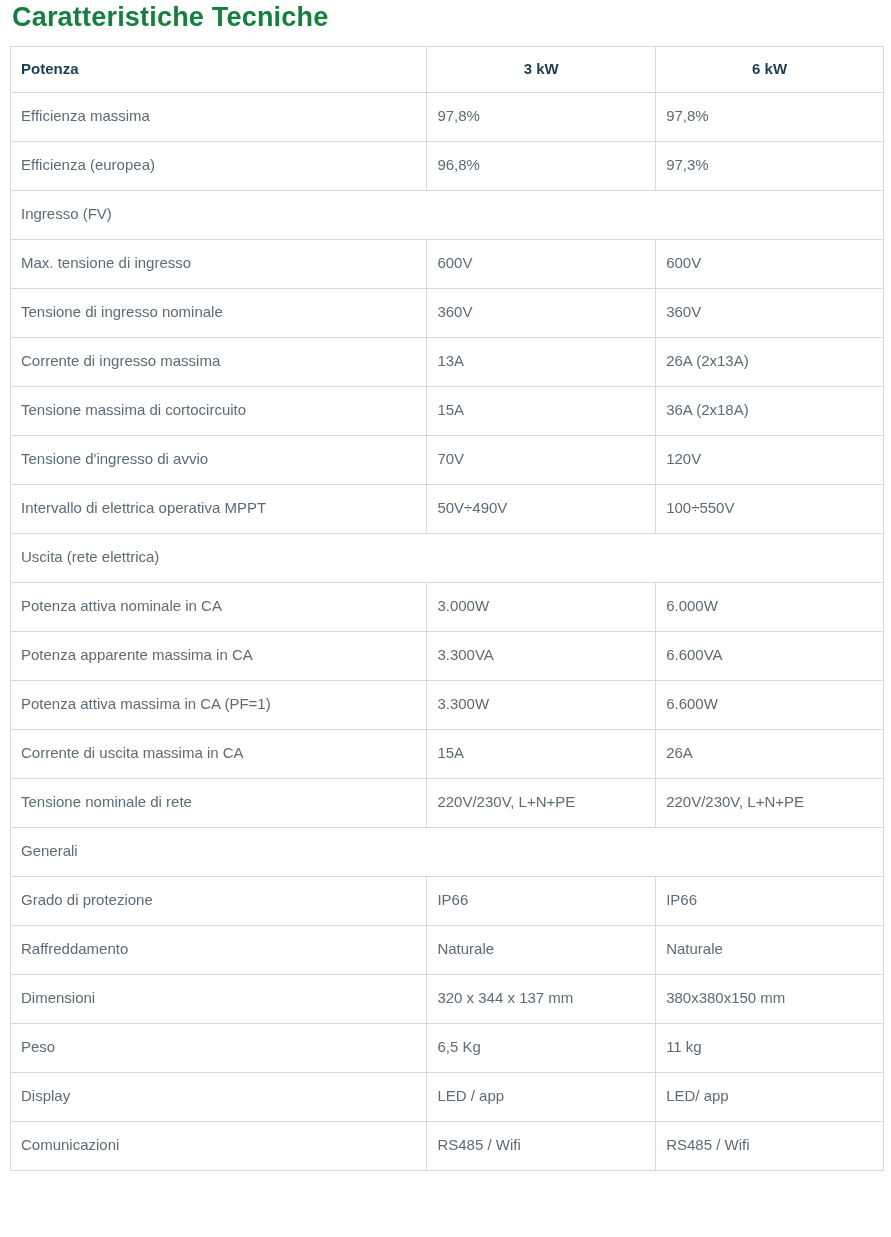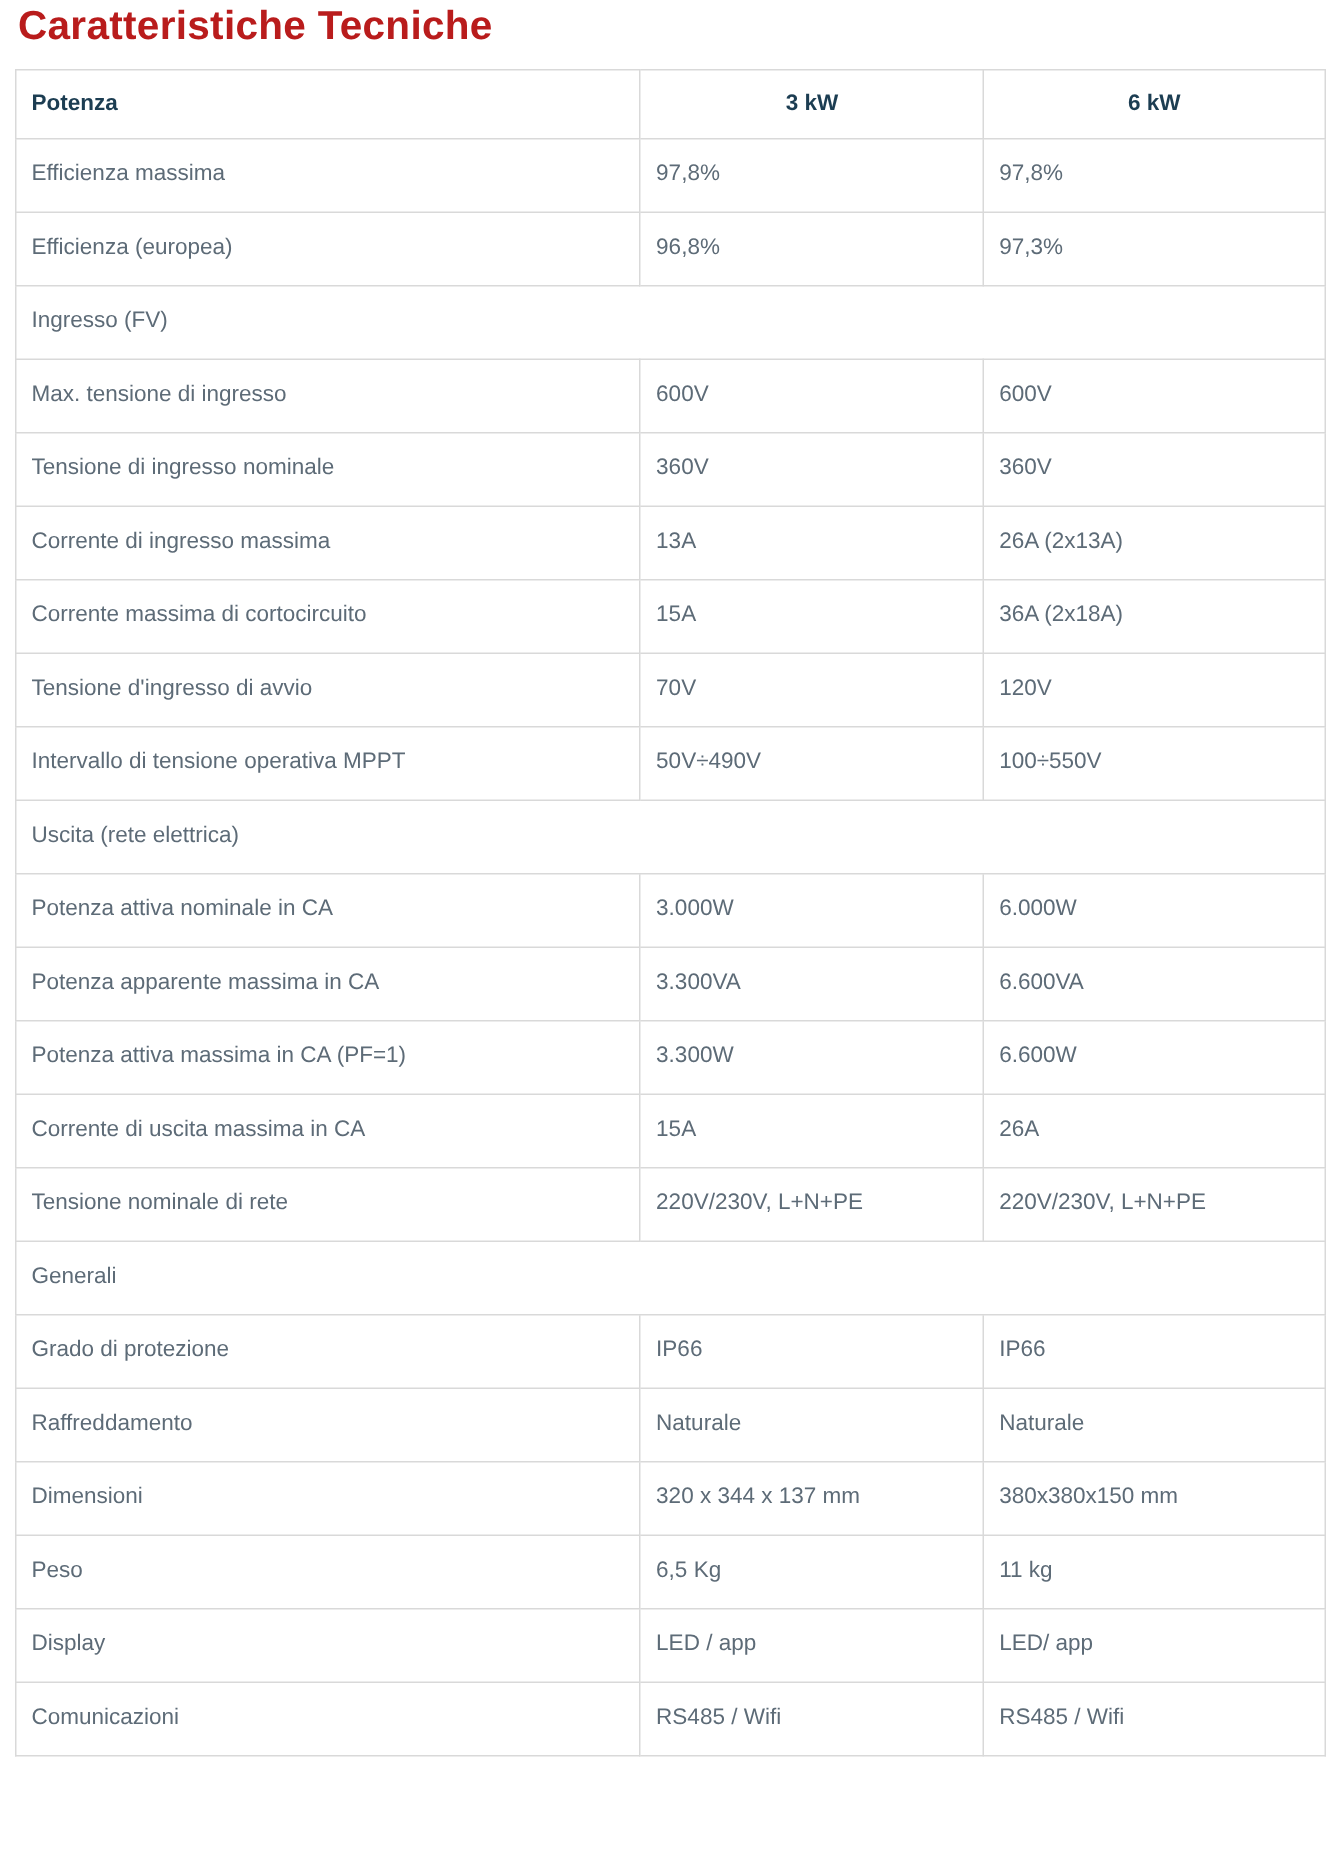--- a/index.html
+++ b/index.html
@@ -13,21 +13,21 @@
     box-sizing: border-box;
     padding: 0 7px 7px 10px;
   }
   h1.page-title {
     margin: 0 0 14px 2px;
     padding-top: 2px;
     font-size: 27px;
     line-height: 30px;
     font-weight: 700;
     letter-spacing: 0.2px;
-    color: #b91c1c;
+    color: #15803d;
   }
   table.specs {
     width: 100%;
     border-collapse: collapse;
     table-layout: fixed;
   }
   table.specs th,
   table.specs td {
     border: 1px solid #d9d9d9;
     vertical-align: top;
@@ -108,31 +108,31 @@
           <td class="label">Tensione di ingresso nominale</td>
           <td class="val">360V</td>
           <td class="val">360V</td>
         </tr>
         <tr>
           <td class="label">Corrente di ingresso massima</td>
           <td class="val">13A</td>
           <td class="val">26A (2x13A)</td>
         </tr>
         <tr>
-          <td class="label">Corrente massima di cortocircuito</td>
+          <td class="label">Tensione massima di cortocircuito</td>
           <td class="val">15A</td>
           <td class="val">36A (2x18A)</td>
         </tr>
         <tr>
           <td class="label">Tensione d'ingresso di avvio</td>
           <td class="val">70V</td>
           <td class="val">120V</td>
         </tr>
         <tr>
-          <td class="label">Intervallo di tensione operativa MPPT</td>
+          <td class="label">Intervallo di elettrica operativa MPPT</td>
           <td class="val">50V÷490V</td>
           <td class="val">100÷550V</td>
         </tr>
         <tr>
           <td colspan="3" class="section">Uscita (rete elettrica)</td>
         </tr>
         <tr>
           <td class="label">Potenza attiva nominale in CA</td>
           <td class="val">3.000W</td>
           <td class="val">6.000W</td>

